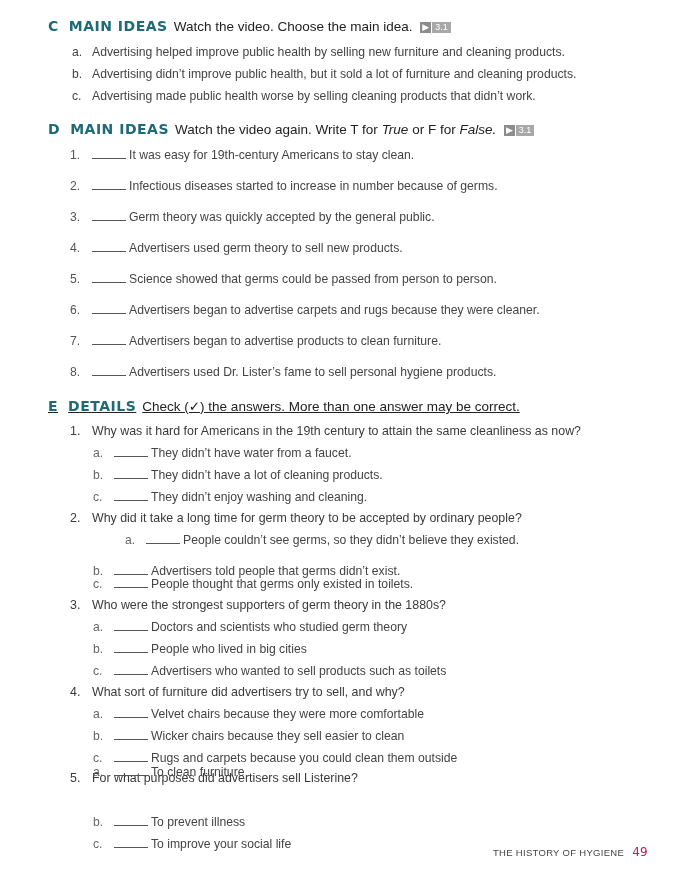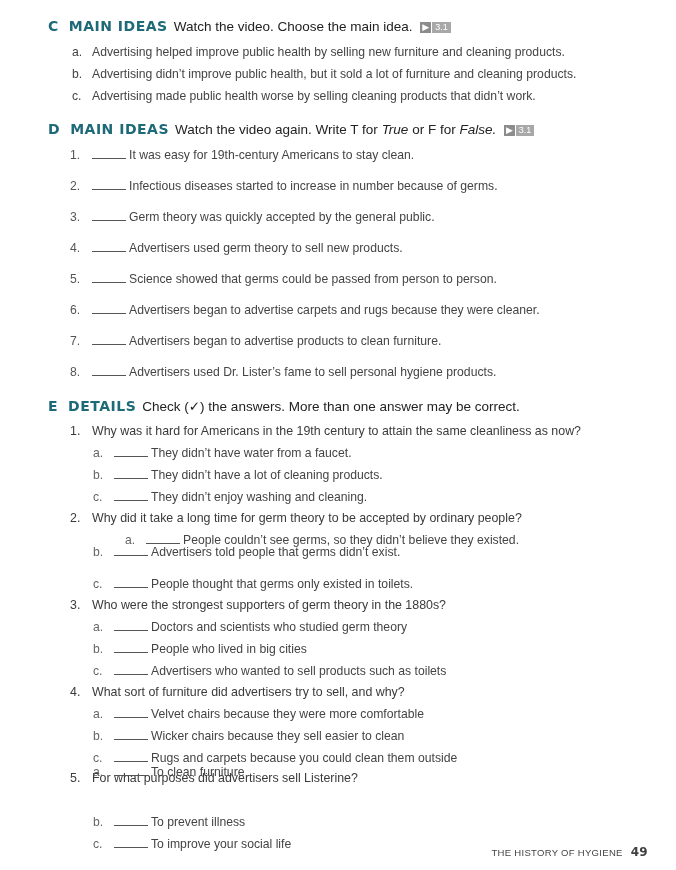--- a/index.html
+++ b/index.html
@@ -30,21 +30,21 @@
   .d-item .num { display:inline-block; width: 22px; color:#555; }
   .blank { display:inline-block; width: 34px; border-bottom: 1px solid #555; height: 9px; margin-right: 3px; vertical-align: baseline; }
   .e-q { left: 70px; font-size: 12.4px; color:#3a3a3a; }
   .e-q .num { display:inline-block; width: 22px; }
   .e-opt { left: 93px; }
   .e-opt .lbl { display:inline-block; width: 21px; color:#666; }
   .footer {
     position: absolute; right: 28px; top: 845px; font-size: 9.5px; color: #444;
     letter-spacing: 0.3px; white-space: nowrap;
   }
-  .footer .page { font-family: "DejaVu Sans", sans-serif; font-weight: bold; font-size: 12px; color:#404040; margin-left: 8px; }
+  .footer .page { font-family: "DejaVu Sans", sans-serif; font-weight: normal; font-size: 12px; color:#be185d; margin-left: 8px; }
 </style>
 </head>
 <body>
 
 <div class="section-head" style="top:18px;">
   <span class="letter">C</span><span class="title">MAIN IDEAS</span><span>Watch the video. Choose the main idea.</span>
   <span class="video-badge"><span class="play">▶</span><span class="num">3.1</span></span>
 </div>
 <div class="line c-opt" style="top:45px;"><span class="lbl">a.</span><span>Advertising helped improve public health by selling new furniture and cleaning products.</span></div>
 <div class="line c-opt" style="top:67px;"><span class="lbl">b.</span><span>Advertising didn’t improve public health, but it sold a lot of furniture and cleaning products.</span></div>
@@ -56,32 +56,32 @@
 </div>
 <div class="line d-item" style="top:148px;"><span class="num">1.</span><span class="blank"></span><span>It was easy for 19th-century Americans to stay clean.</span></div>
 <div class="line d-item" style="top:179px;"><span class="num">2.</span><span class="blank"></span><span>Infectious diseases started to increase in number because of germs.</span></div>
 <div class="line d-item" style="top:210px;"><span class="num">3.</span><span class="blank"></span><span>Germ theory was quickly accepted by the general public.</span></div>
 <div class="line d-item" style="top:241px;"><span class="num">4.</span><span class="blank"></span><span>Advertisers used germ theory to sell new products.</span></div>
 <div class="line d-item" style="top:272px;"><span class="num">5.</span><span class="blank"></span><span>Science showed that germs could be passed from person to person.</span></div>
 <div class="line d-item" style="top:303px;"><span class="num">6.</span><span class="blank"></span><span>Advertisers began to advertise carpets and rugs because they were cleaner.</span></div>
 <div class="line d-item" style="top:334px;"><span class="num">7.</span><span class="blank"></span><span>Advertisers began to advertise products to clean furniture.</span></div>
 <div class="line d-item" style="top:365px;"><span class="num">8.</span><span class="blank"></span><span>Advertisers used Dr. Lister’s fame to sell personal hygiene products.</span></div>
 
-<div class="section-head" style="top:398px;">
+<div class="section-head" style="top:398px;text-decoration:underline;">
   <span class="letter">E</span><span class="title">DETAILS</span><span>Check (✓) the answers. More than one answer may be correct.</span>
 </div>
 
 <div class="line e-q" style="top:424px;"><span class="num">1.</span><span>Why was it hard for Americans in the 19th century to attain the same cleanliness as now?</span></div>
 <div class="line e-opt" style="top:446px;"><span class="lbl">a.</span><span class="blank"></span><span>They didn’t have water from a faucet.</span></div>
 <div class="line e-opt" style="top:468px;"><span class="lbl">b.</span><span class="blank"></span><span>They didn’t have a lot of cleaning products.</span></div>
 <div class="line e-opt" style="top:490px;"><span class="lbl">c.</span><span class="blank"></span><span>They didn’t enjoy washing and cleaning.</span></div>
 
 <div class="line e-q" style="top:511px;"><span class="num">2.</span><span>Why did it take a long time for germ theory to be accepted by ordinary people?</span></div>
 <div class="line e-opt" style="top:533px;margin-left:32px;"><span class="lbl">a.</span><span class="blank"></span><span>People couldn’t see germs, so they didn’t believe they existed.</span></div>
-<div class="line e-opt" style="top:545px;"><span class="lbl">b.</span><span class="blank"></span><span>Advertisers told people that germs didn’t exist.</span></div>
+<div class="line e-opt" style="top:564px;"><span class="lbl">b.</span><span class="blank"></span><span>Advertisers told people that germs didn’t exist.</span></div>
 <div class="line e-opt" style="top:577px;"><span class="lbl">c.</span><span class="blank"></span><span>People thought that germs only existed in toilets.</span></div>
 
 <div class="line e-q" style="top:598px;"><span class="num">3.</span><span>Who were the strongest supporters of germ theory in the 1880s?</span></div>
 <div class="line e-opt" style="top:620px;"><span class="lbl">a.</span><span class="blank"></span><span>Doctors and scientists who studied germ theory</span></div>
 <div class="line e-opt" style="top:642px;"><span class="lbl">b.</span><span class="blank"></span><span>People who lived in big cities</span></div>
 <div class="line e-opt" style="top:664px;"><span class="lbl">c.</span><span class="blank"></span><span>Advertisers who wanted to sell products such as toilets</span></div>
 
 <div class="line e-q" style="top:685px;"><span class="num">4.</span><span>What sort of furniture did advertisers try to sell, and why?</span></div>
 <div class="line e-opt" style="top:707px;"><span class="lbl">a.</span><span class="blank"></span><span>Velvet chairs because they were more comfortable</span></div>
 <div class="line e-opt" style="top:729px;"><span class="lbl">b.</span><span class="blank"></span><span>Wicker chairs because they sell easier to clean</span></div>

